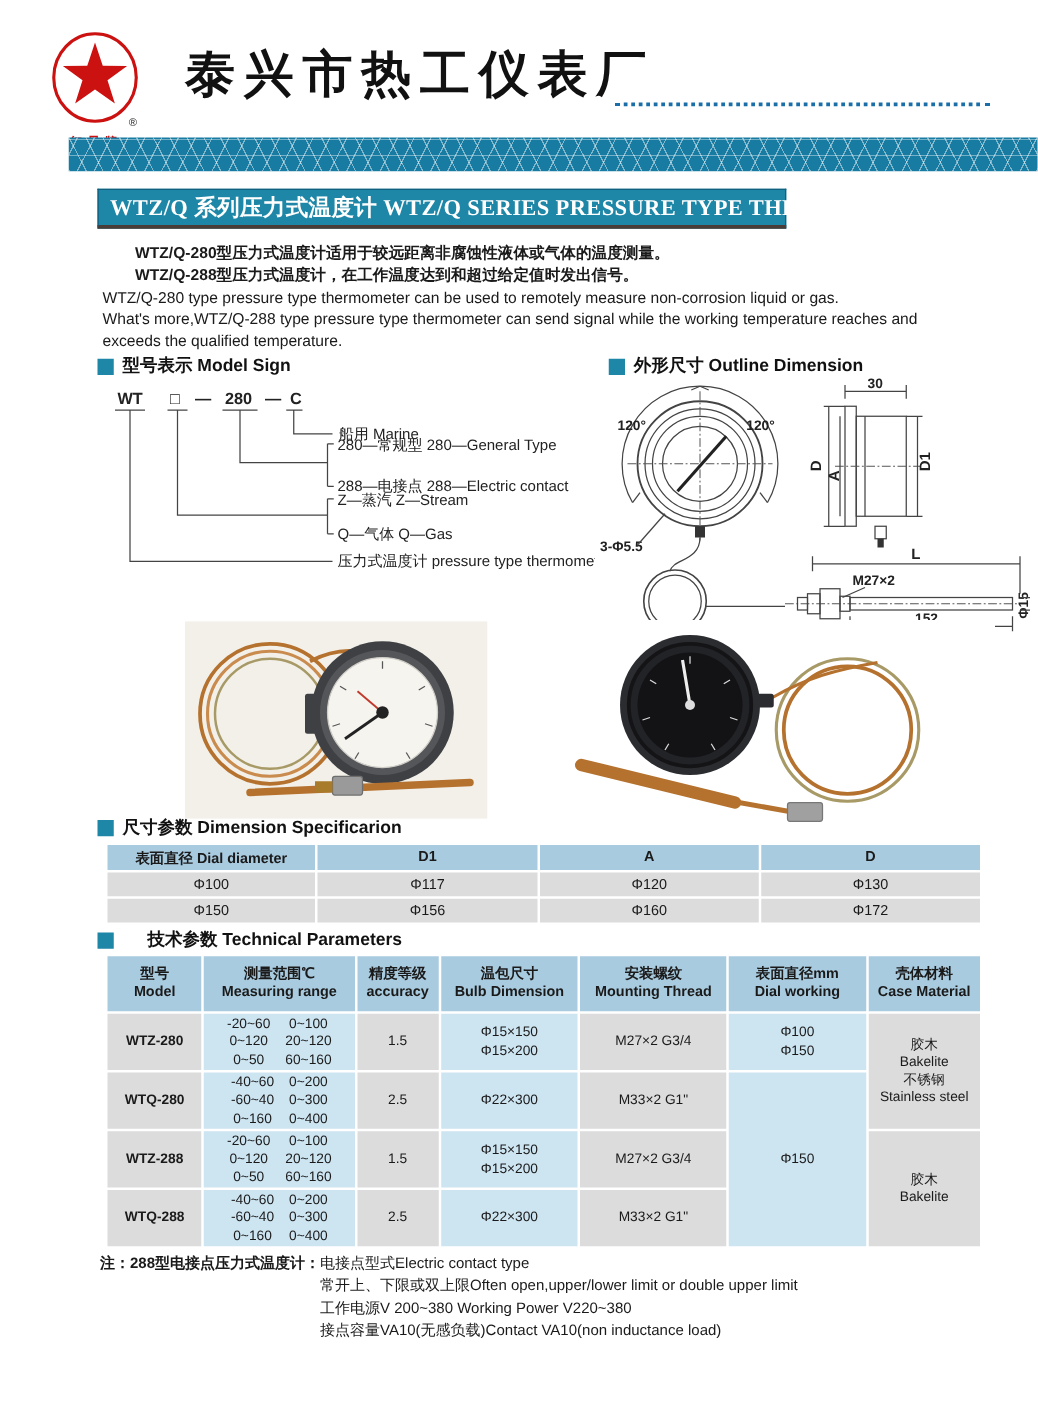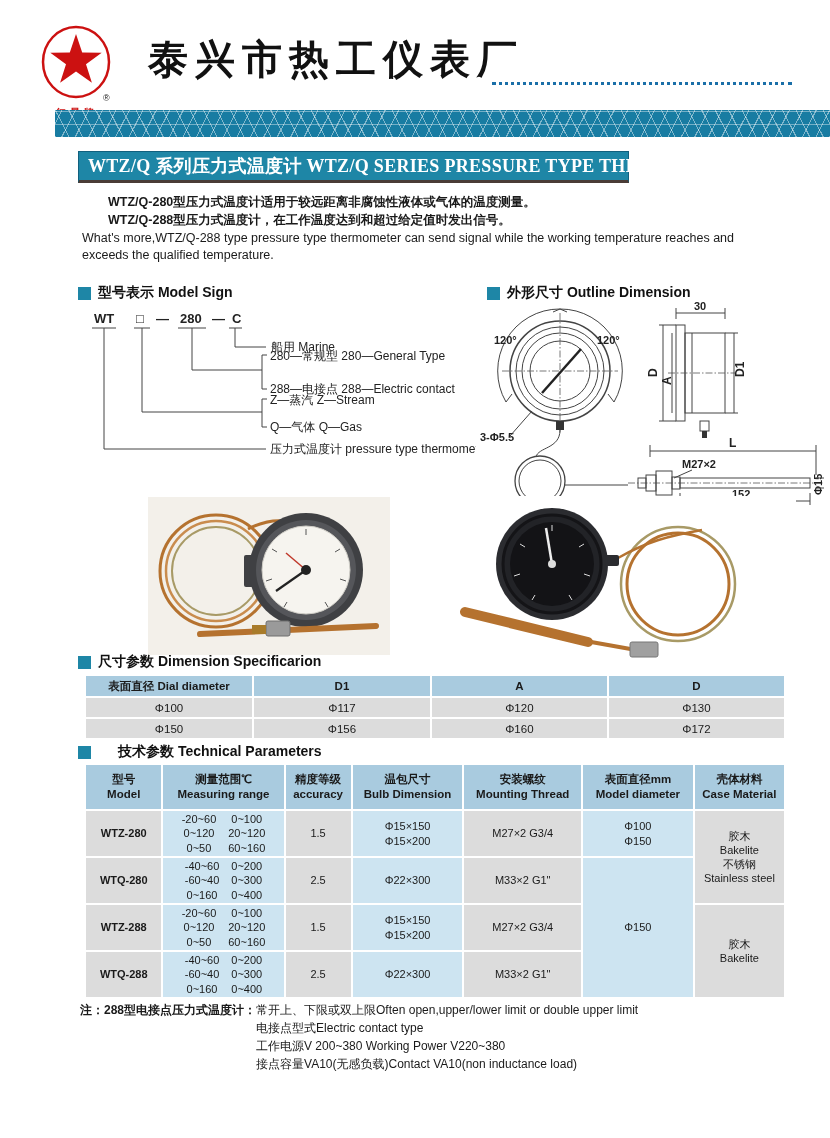--- a/index.html
+++ b/index.html
@@ -87,20 +87,21 @@
 <div class="abs dotted-leader"></div>
 <div class="abs band"></div>
 
 <div class="abs title-bar">
   <span>WTZ/Q 系列压力式温度计 WTZ/Q SERIES PRESSURE TYPE THERMOMETER</span>
 </div>
 
 <div class="abs intro">
   <div class="cn">WTZ/Q-280型压力式温度计适用于较远距离非腐蚀性液体或气体的温度测量。</div>
   <div class="cn">WTZ/Q-288型压力式温度计，在工作温度达到和超过给定值时发出信号。</div>
+  <div class="en">WTZ/Q-280 type pressure type thermometer can be used to remotely measure non-corrosion liquid or gas.</div>
   <div class="en">What's more,WTZ/Q-288 type pressure type thermometer can send signal while the working temperature reaches and exceeds the qualified temperature.</div>
 </div>
 
 <div class="abs sec-head" style="left:78px;top:284px;">
   <span class="bullet"></span>
   <span>型号表示 Model Sign</span>
 </div>
 <svg class="abs" style="left:86px;top:307px;" width="390" height="152" viewBox="0 0 390 152">
   <g font-size="13" font-weight="bold">
     <text x="8" y="16">WT</text>
@@ -293,21 +294,21 @@
 Model</th>
       <th class="pre">测量范围℃
 Measuring range</th>
       <th class="pre">精度等级
 accuracy</th>
       <th class="pre">温包尺寸
 Bulb Dimension</th>
       <th class="pre">安装螺纹
 Mounting Thread</th>
       <th class="pre">表面直径mm
-Model diameter</th>
+Dial working</th>
       <th class="pre">壳体材料
 Case Material</th>
     </tr>
   </thead>
   <tbody>
     <tr>
       <td class="c-gray model-cell">WTZ-280</td>
       <td class="c-blue">
         <div class="range-wrap">
           <span class="pre">-20~60
@@ -380,18 +381,18 @@
       <td class="c-gray">2.5</td>
       <td class="c-blue">Φ22×300</td>
       <td class="c-gray">M33×2  G1"</td>
     </tr>
   </tbody>
 </table>
 
 <div class="abs notes">
   <span class="notes-prefix">注：288型电接点压力式温度计：</span>
   <div class="notes-lines">
+    <div>电接点型式Electric contact type</div>
     <div>常开上、下限或双上限Often open,upper/lower limit or double upper limit</div>
-    <div>电接点型式Electric contact type</div>
     <div>工作电源V 200~380 Working Power V220~380</div>
     <div>接点容量VA10(无感负载)Contact VA10(non inductance load)</div>
   </div>
 </div>
 
 </body></html>

